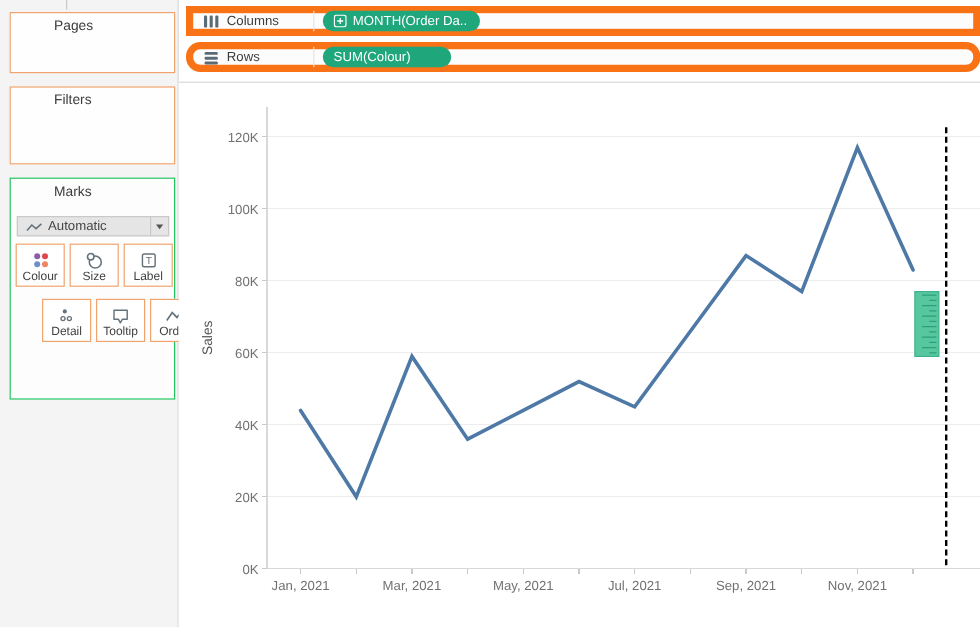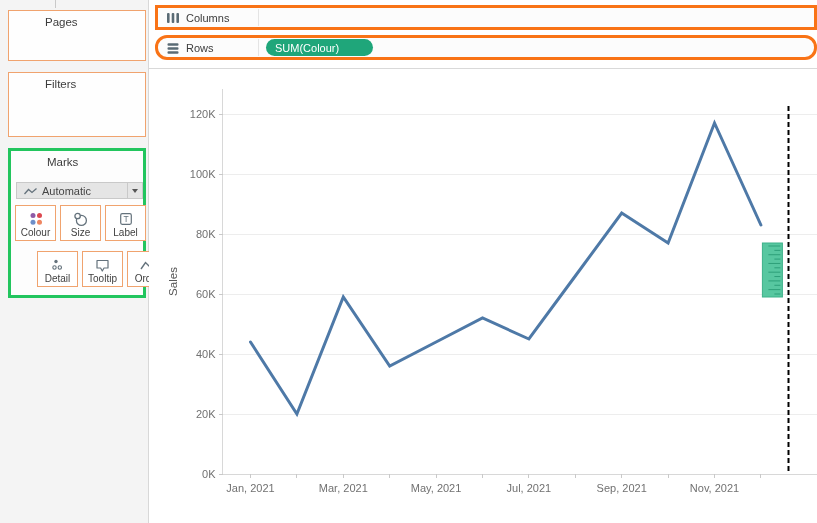--- a/index.html
+++ b/index.html
@@ -7,41 +7,41 @@
   .app{position:relative;width:817px;height:523px;overflow:hidden;background:#fff;
        font-family:"Liberation Sans",sans-serif;color:#3f3f3f;}
   
   .sidebar{position:absolute;left:0;top:0;width:149px;height:523px;background:#f4f4f4;
            border-right:1px solid #d8d8d8;}
   .top-nick{position:absolute;left:55px;top:0;width:1px;height:8px;background:#c9c9c9;}
   .card{position:absolute;background:#fefefe;border:1px solid #f0a36e;font-size:11.5px;}
   .card .card-title{display:block;padding:5px 0 0 7px;color:#3c3c3c;margin-left:29px;}
   .card-pages{left:8px;top:10px;width:138px;height:51px;}
   .card-filters{left:8px;top:72px;width:138px;height:65px;}
-  .card-marks{left:8px;top:148px;width:138px;height:150px;border:3px solid #22c55e;background:#fdfdfd;}
+  .card-marks{left:8px;top:148px;width:138px;height:185px;border:1px solid #22c55e;background:#fdfdfd;}
   
   .marktype{position:absolute;left:5px;top:31px;width:127px;height:17px;background:#e5e5e5;
             border:1px solid #c9c9c9;display:flex;align-items:center;}
   .marktype .mt-icon{margin:0 4px 0 6px;display:flex;}
   .marktype .mt-label{flex:1;font-size:11px;color:#454545;}
   .caret-btn{width:15px;height:100%;border-left:1px solid #c9c9c9;display:flex;
              align-items:center;justify-content:center;}
   .caret{width:0;height:0;border-left:3.5px solid transparent;border-right:3.5px solid transparent;
          border-top:4px solid #555;}
   
   .mrow{position:absolute;left:4px;display:flex;gap:4px;}
   .mrow1{top:54px;} .mrow2{top:100px;margin-left:22px;}
   .mbtn{width:41px;height:36px;background:#fff;border:1px solid #f0a36e;display:flex;
         flex-direction:column;align-items:center;justify-content:flex-end;padding-bottom:2px;}
   .mbtn .mico{height:16px;display:flex;align-items:center;}
   .mbtn .mlabel{font-size:10px;color:#3f3f3f;line-height:11px;}
   
   .main{position:absolute;left:149px;top:0;width:668px;height:523px;background:#fff;}
   .shelf{position:absolute;left:6px;right:0;height:25px;background:#fcfcfc;
-         border:3px solid #f97316;display:flex;align-items:center;}
+         border:6px solid #f97316;display:flex;align-items:center;}
   .shelf-columns{top:5px;} .shelf-rows{top:35px;border-radius:12px;}
   .shelf-icon{margin:0 6px 0 8px;display:flex;}
   .shelf-label{font-size:11px;color:#3c3c3c;width:72px;}
   .shelf-divider{width:1px;height:17px;background:#e4e4e4;margin-right:7px;}
   .pill{height:17px;border-radius:8.5px;background:#1fa67a;color:#fff;font-size:11px;
         display:inline-flex;align-items:center;padding:0 9px;gap:5px;white-space:nowrap;}
   .pill-columns{width:131px;} .pill-rows{width:107px;}
   .viz{position:absolute;left:0;top:68px;width:668px;height:455px;background:#fff;
        border-top:1px solid #d9d9d9;}
   svg text{font-family:"Liberation Sans",sans-serif;}
@@ -145,20 +145,28 @@
     <div class="shelf shelf-columns">
       <span class="shelf-icon">
         <svg width="14" height="14" viewBox="0 0 14 14">
           <rect x="1" y="2" width="2.6" height="10" rx="1" fill="#5a6b75"></rect>
           <rect x="5.7" y="2" width="2.6" height="10" rx="1" fill="#5a6b75"></rect>
           <rect x="10.4" y="2" width="2.6" height="10" rx="1" fill="#5a6b75"></rect>
         </svg>
       </span>
       <span class="shelf-label">Columns</span>
       <span class="shelf-divider"></span>
+      <span class="pill pill-columns">
+        <svg width="11" height="11" viewBox="0 0 11 11">
+          <rect x="0.6" y="0.6" width="9.8" height="9.8" rx="2" fill="none" stroke="#fff" stroke-width="1.1"></rect>
+          <line x1="3" y1="5.5" x2="8" y2="5.5" stroke="#fff" stroke-width="1.1"></line>
+          <line x1="5.5" y1="3" x2="5.5" y2="8" stroke="#fff" stroke-width="1.1"></line>
+        </svg>
+        <span>MONTH(Order Da..</span>
+      </span>
     </div>
 
     <div class="shelf shelf-rows">
       <span class="shelf-icon">
         <svg width="14" height="14" viewBox="0 0 14 14">
           <rect x="1.5" y="2.3" width="11" height="2.4" rx="1" fill="#5a6b75"></rect>
           <rect x="1.5" y="6.3" width="11" height="2.4" rx="1" fill="#5a6b75"></rect>
           <rect x="1.5" y="10.3" width="11" height="2.4" rx="1" fill="#5a6b75"></rect>
         </svg>
       </span>

